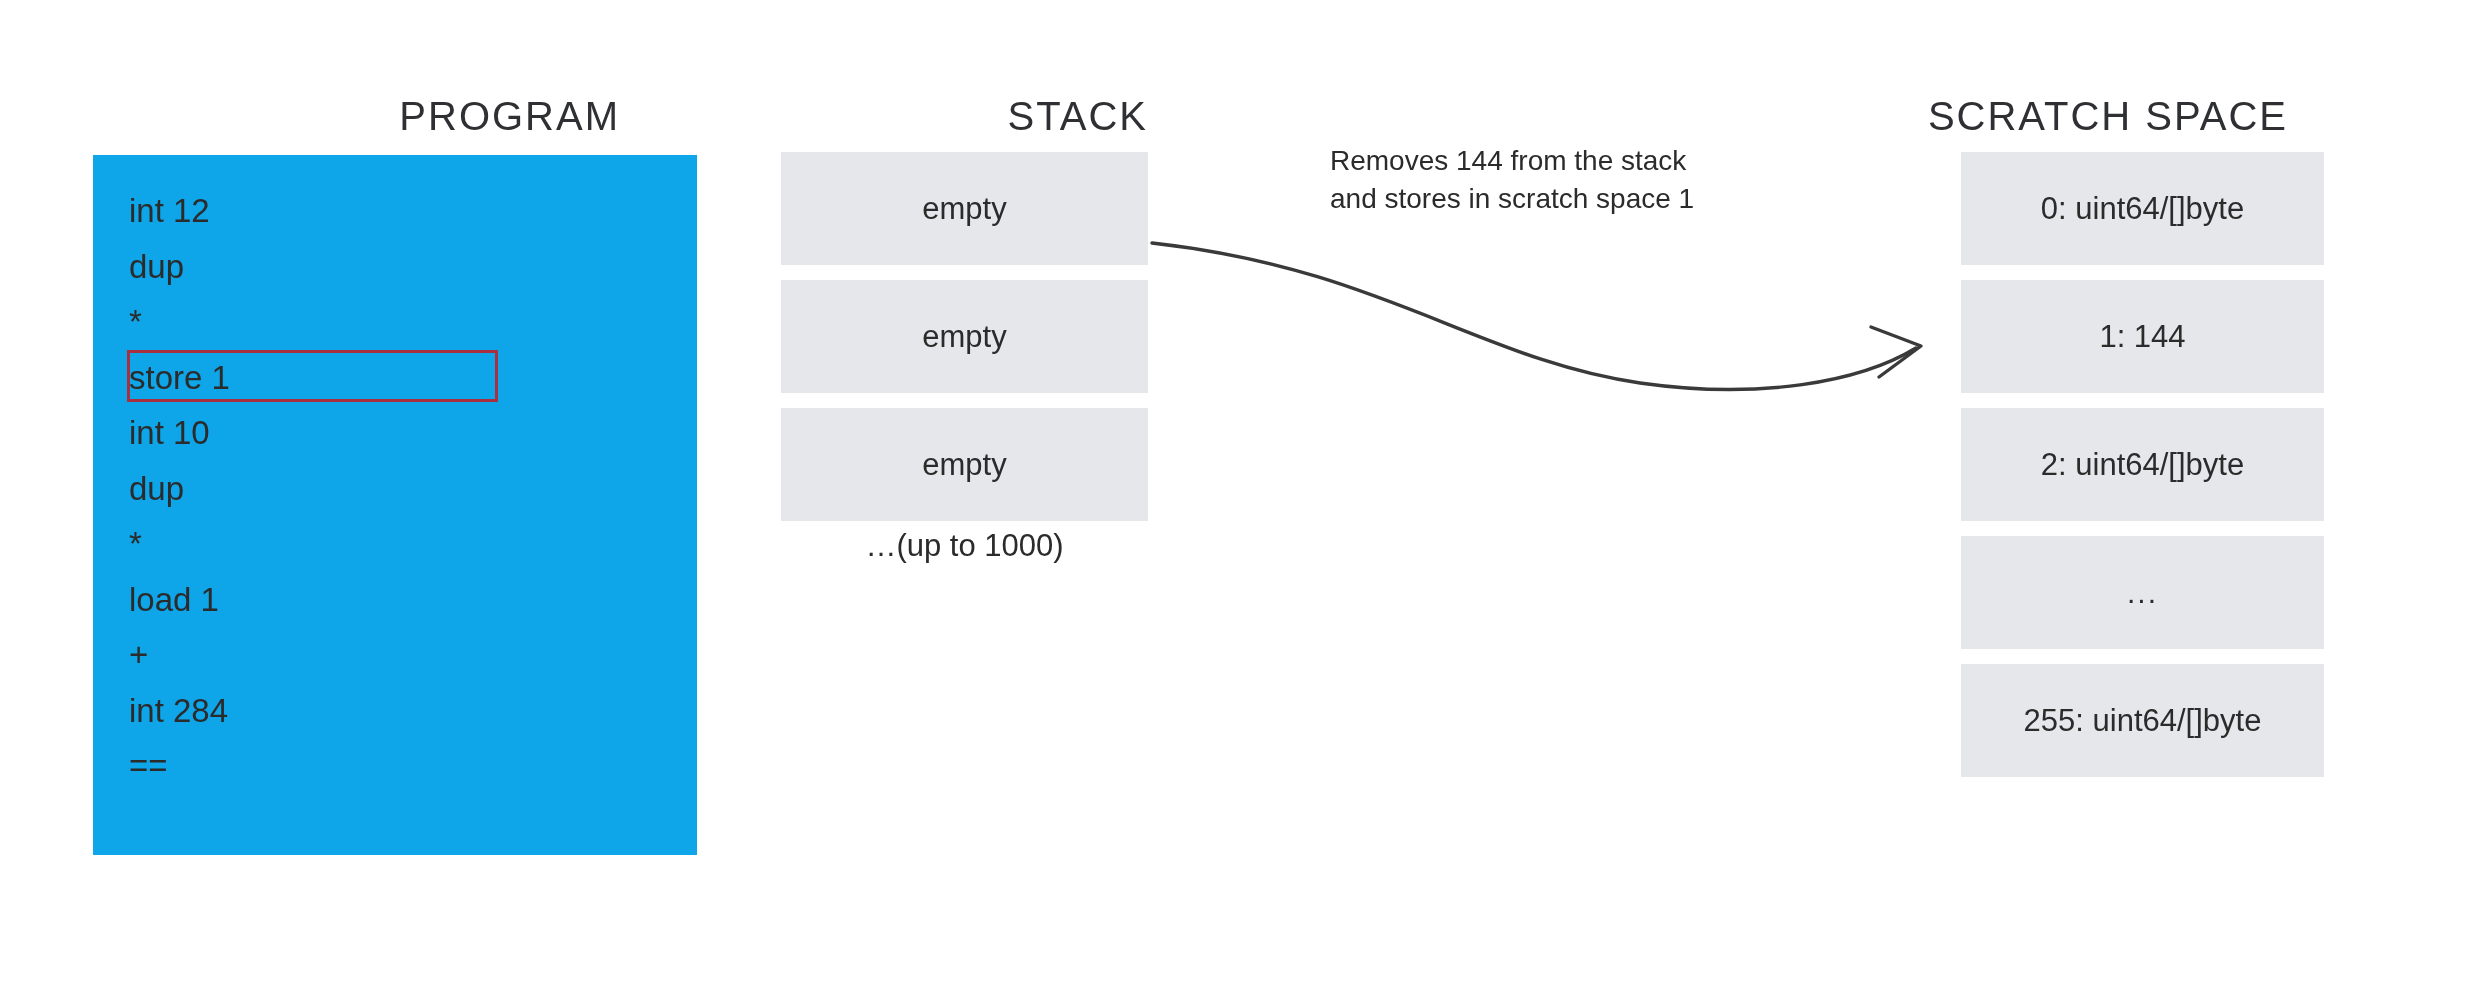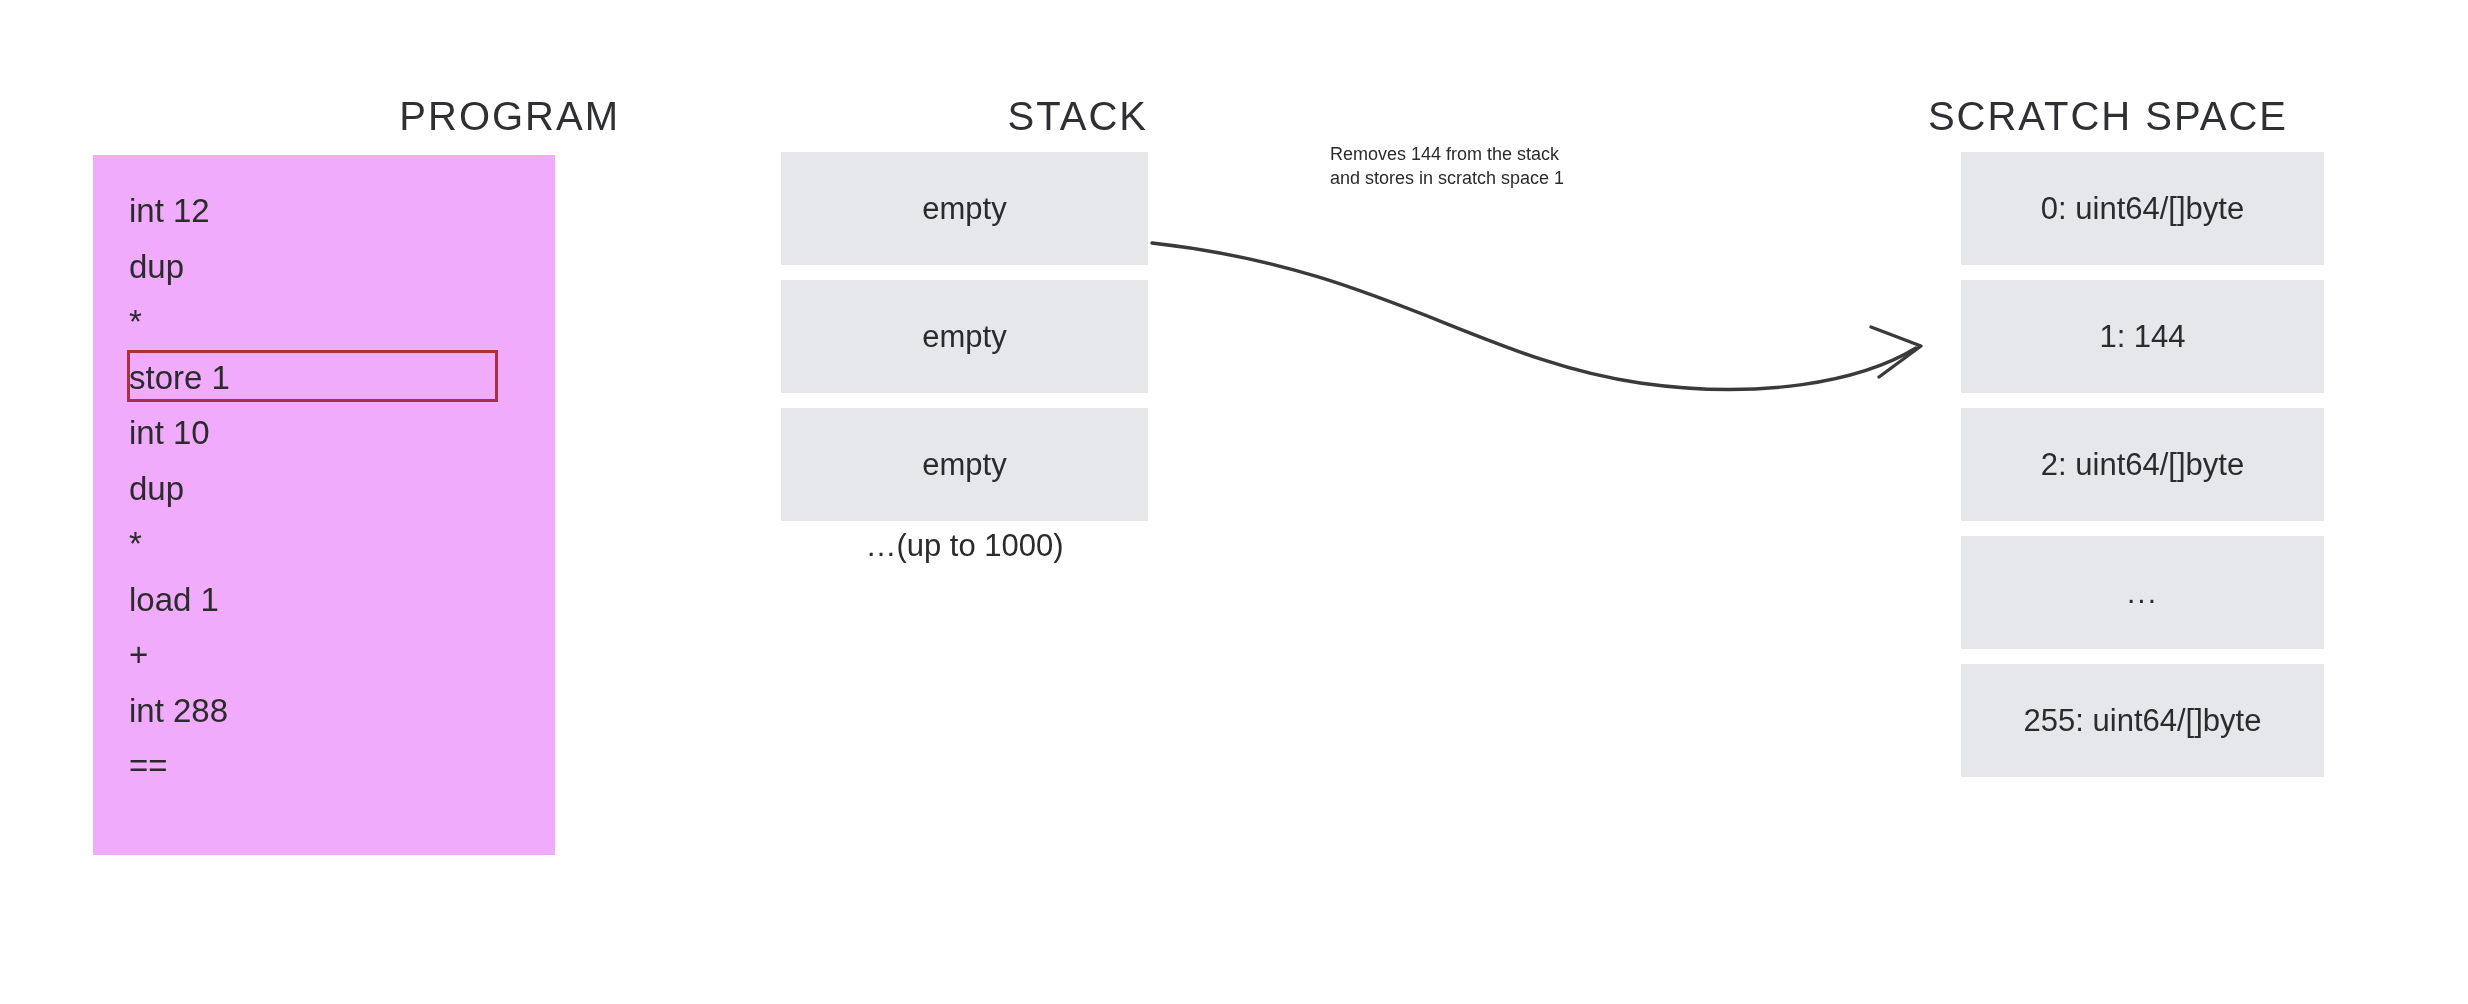--- a/index.html
+++ b/index.html
@@ -38,23 +38,23 @@
   }
   #program-title { left: 93px;  top: 96px;  width: 527px; }
   #stack-title   { left: 781px; top: 96px;  width: 367px; }
   #scratch-title { left: 1925px; top: 96px; width: 363px; }
 
   
   #program-panel {
     position: absolute;
     left: 93px;
     top: 155px;
-    width: 462px;
+    width: 604px;
     height: 700px;
-    background: #f0abfc;
+    background: #0ea5e9;
   }
   #program-list {
     position: absolute;
     left: 0; top: 0;
     width: 100%;
     height: 100%;
   }
   .prog-row {
     position: absolute;
     left: 36px;
@@ -109,21 +109,21 @@
   #scratch-col { position: absolute; left: 1925px; top: 0; width: 363px; height: 1004px; margin-left: 36px; }
   #scratch-col .slot { left: 0; width: 363px; height: 113px; }
   .slot.ellipsis { font-size: 30px; letter-spacing: 2px; }
 
   
   #annotation {
     position: absolute;
     left: 1330px;
     top: 142px;
     width: 440px;
-    font-size: 18px;
+    font-size: 28px;
     line-height: 1.35;
     color: #2b2b2b;
     text-align: left;
   }
   #annotation .line { display: block; white-space: nowrap; }
 
   
   #arrow-layer {
     position: absolute;
     left: 0; top: 0;
@@ -144,21 +144,21 @@
     <div id="program-list">
         <div class="prog-row" style="top: 30px;"><span class="op">int 12</span></div>
         <div class="prog-row" style="top: 85.5px;"><span class="op">dup</span></div>
         <div class="prog-row" style="top: 141px;"><span class="op">*</span></div>
         <div class="prog-row" style="top: 196.5px;"><span class="op">store 1</span></div>
         <div class="prog-row" style="top: 252px;"><span class="op">int 10</span></div>
         <div class="prog-row" style="top: 307.5px;"><span class="op">dup</span></div>
         <div class="prog-row" style="top: 363px;"><span class="op">*</span></div>
         <div class="prog-row" style="top: 418.5px; text-align: center;"><span class="op">load 1</span></div>
         <div class="prog-row" style="top: 474px;"><span class="op">+</span></div>
-        <div class="prog-row" style="top: 529.5px;"><span class="op">int 288</span></div>
+        <div class="prog-row" style="top: 529.5px;"><span class="op">int 284</span></div>
         <div class="prog-row" style="top: 585px;"><span class="op">==</span></div>
       </div>
   </div>
 
   <div class="col-title" id="stack-title">STACK</div>
 
   <div id="stack-col">
     <div id="stack-cells">
         <div class="slot" style="top: 152px;">
           <span>empty</span>

